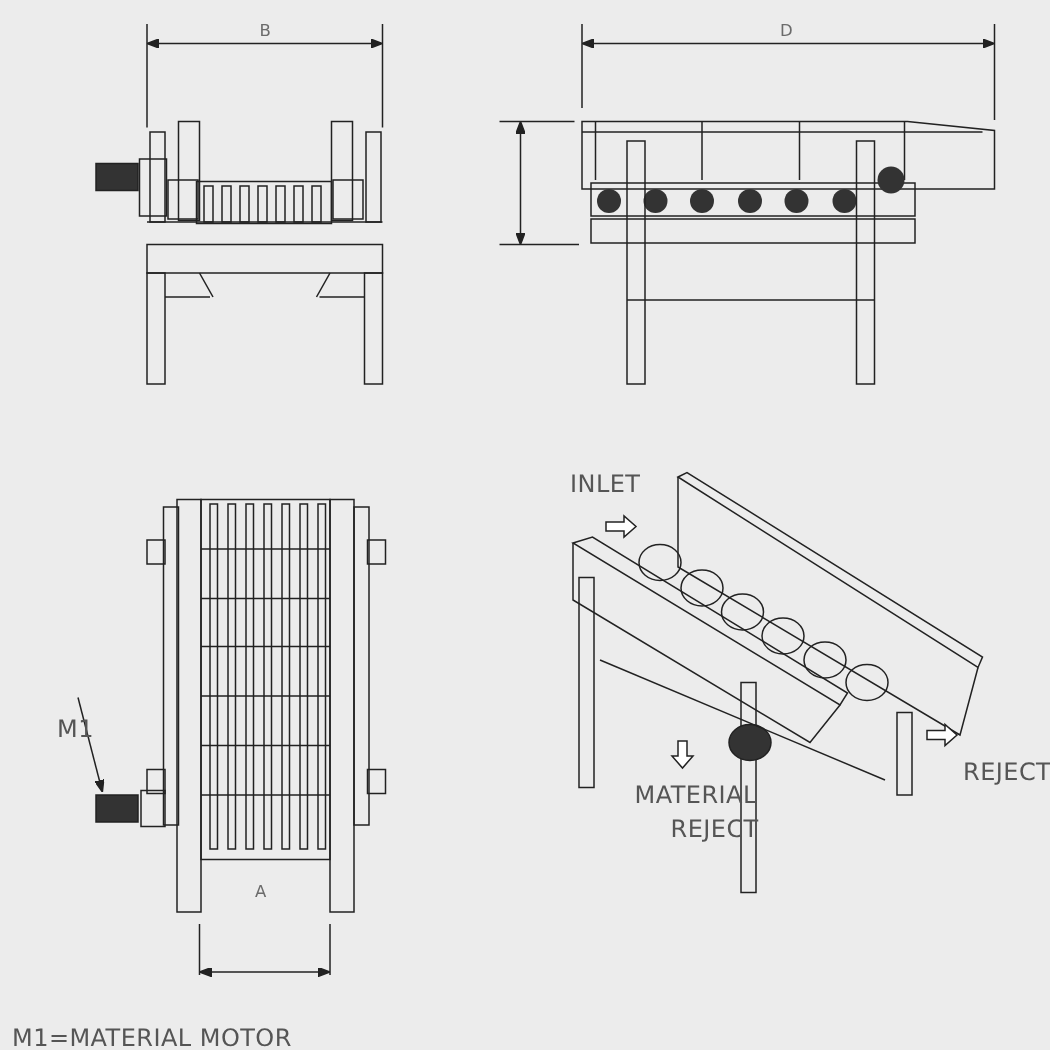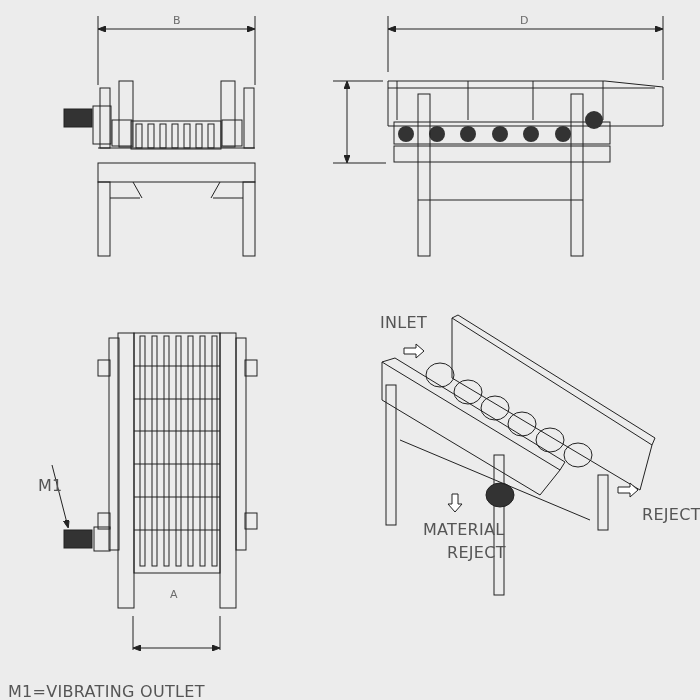--- a/index.html
+++ b/index.html
@@ -152,13 +152,13 @@
 </svg>
 
 <div class="lbl dim" style="left:173px;top:14px;">B</div>
 <div class="lbl dim" style="left:520px;top:14px;">D</div>
 <div class="lbl dim" style="left:170px;top:588px;">A</div>
 <div class="lbl" style="left:38px;top:476px;">M1</div>
 <div class="lbl" style="left:380px;top:313px;">INLET</div>
 <div class="lbl" style="left:642px;top:505px;">REJECT</div>
 <div class="lbl" style="left:423px;top:520px;">MATERIAL</div>
 <div class="lbl" style="left:435px;top:543px;margin-left:12px;">REJECT</div>
-<div class="lbl" style="left:8px;top:682px;">M1=VIBRATING OUTLET</div>
+<div class="lbl" style="left:8px;top:682px;">M1=MATERIAL MOTOR</div>
 
 </body></html>

